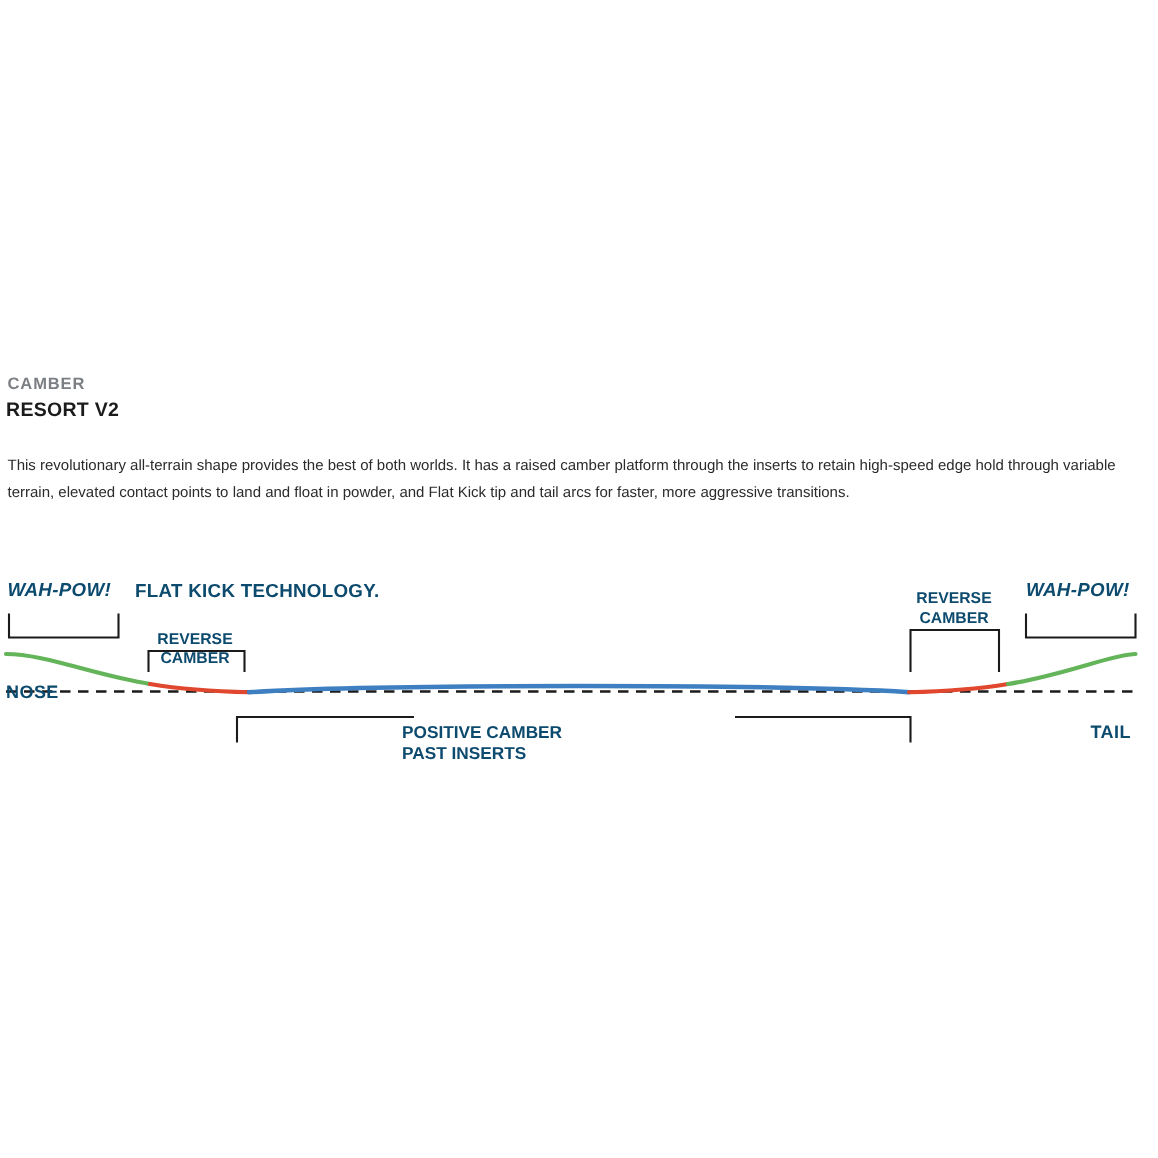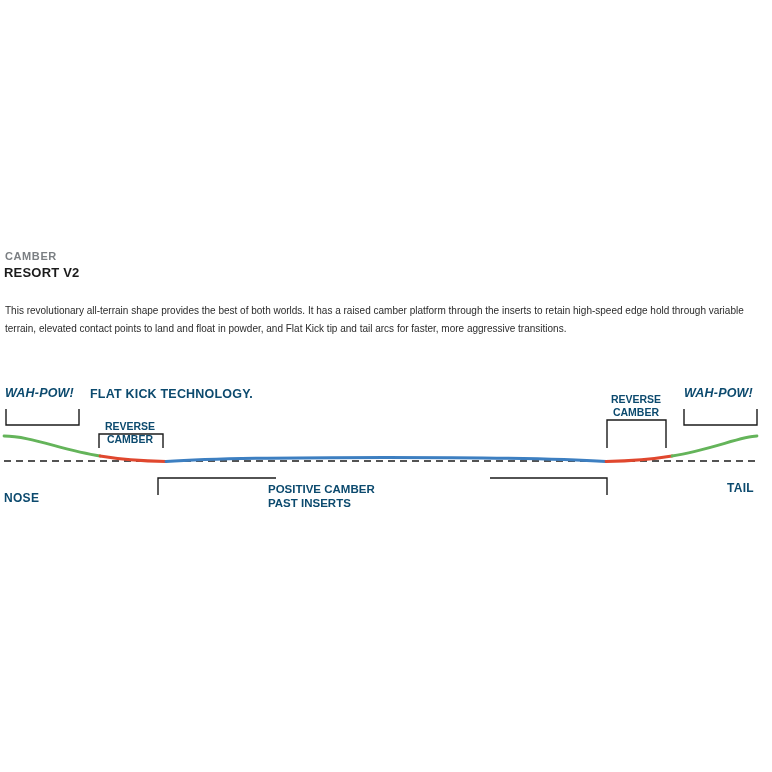--- a/index.html
+++ b/index.html
@@ -105,21 +105,21 @@
   .lbl-reverse-right {
     left: 601px;
     top: 393px;
     font-size: 10.5px;
     line-height: 13px;
     text-align: center;
     width: 70px;
   }
   .lbl-nose {
     left: 4px;
-    top: 491px;
+    top: 454px;
     font-size: 12px;
     letter-spacing: 0.3px;
   }
   .lbl-tail {
     left: 727px;
     top: 481px;
     font-size: 12px;
     letter-spacing: 0.3px;
   }
   .lbl-positive {

